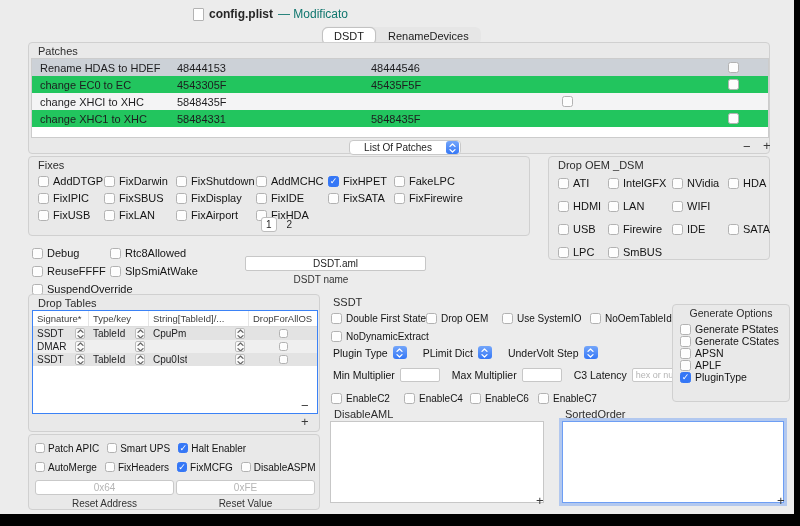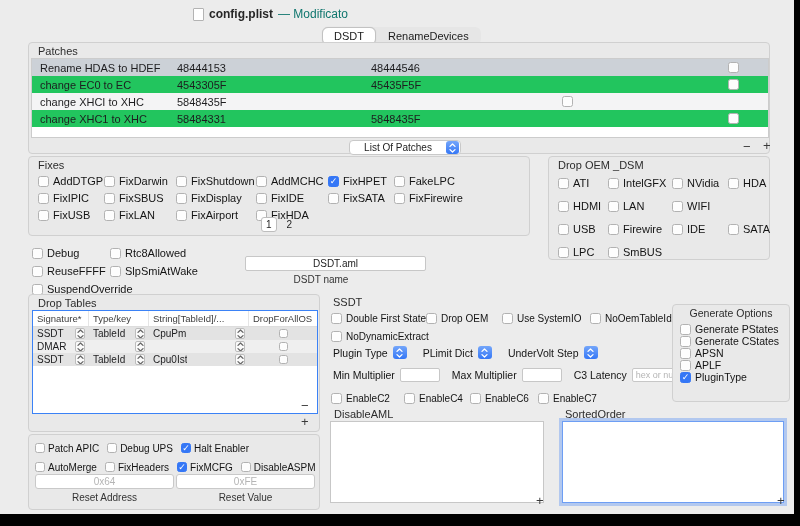--- a/index.html
+++ b/index.html
@@ -99,21 +99,21 @@
 .ta-label{position:absolute;font-size:11px;color:#2c2c2c;}
 .bigta{position:absolute;background:#fff;border:1px solid #c7c7c7;resize:none;outline:none;font-size:11px;font-family:"Liberation Sans","DejaVu Sans",sans-serif;}
 .bigta.focused{border-color:#6d9ef4;box-shadow:0 0 0 3px rgba(109,158,244,.45);}
 .ta-plus{position:absolute;font-size:13px;color:#3a3a3a;}
 
 .rtc{left:28px;top:434px;width:292px;height:76px;}
 .rtc-cbs{position:absolute;left:6px;top:6px;}
 .rtc-cbs .cbrow{display:flex;gap:8px;height:14px;margin-bottom:5px;}
 .rtc-cbs .cb{font-size:10px;gap:3px;}
 .rtc-cbs .box{width:10px;height:10px;}
-.rtc-fields{position:absolute;left:6px;top:36px;width:280px;display:flex;gap:2px;justify-content:space-between;}
+.rtc-fields{position:absolute;left:6px;top:42px;width:280px;display:flex;gap:2px;justify-content:space-between;}
 .rfg{flex:1;}
 .rfld{width:100%;height:15px;border:1px solid #c9c9c9;border-radius:3px;background:#fff;text-align:center;font-size:10px;color:#444;outline:none;}
 .rlbl{text-align:center;font-size:10px;color:#333;margin-top:3px;}
 </style>
 </head>
 <body>
 
 <div class="window">
 
   <div class="titlebar">
@@ -613,21 +613,21 @@
 
   <div class="gbox rtc">
     <div class="rtc-cbs">
         <div class="cbrow">
           <label class="cb">
             <span class="box"></span>
             <span class="cbl">Patch APIC</span>
           </label>
           <label class="cb">
             <span class="box"></span>
-            <span class="cbl">Debug UPS</span>
+            <span class="cbl">Smart UPS</span>
           </label>
           <label class="cb on">
             <span class="box on">✓</span>
             <span class="cbl">Halt Enabler</span>
           </label>
         </div>
         <div class="cbrow">
           <label class="cb">
             <span class="box"></span>
             <span class="cbl">AutoMerge</span>

